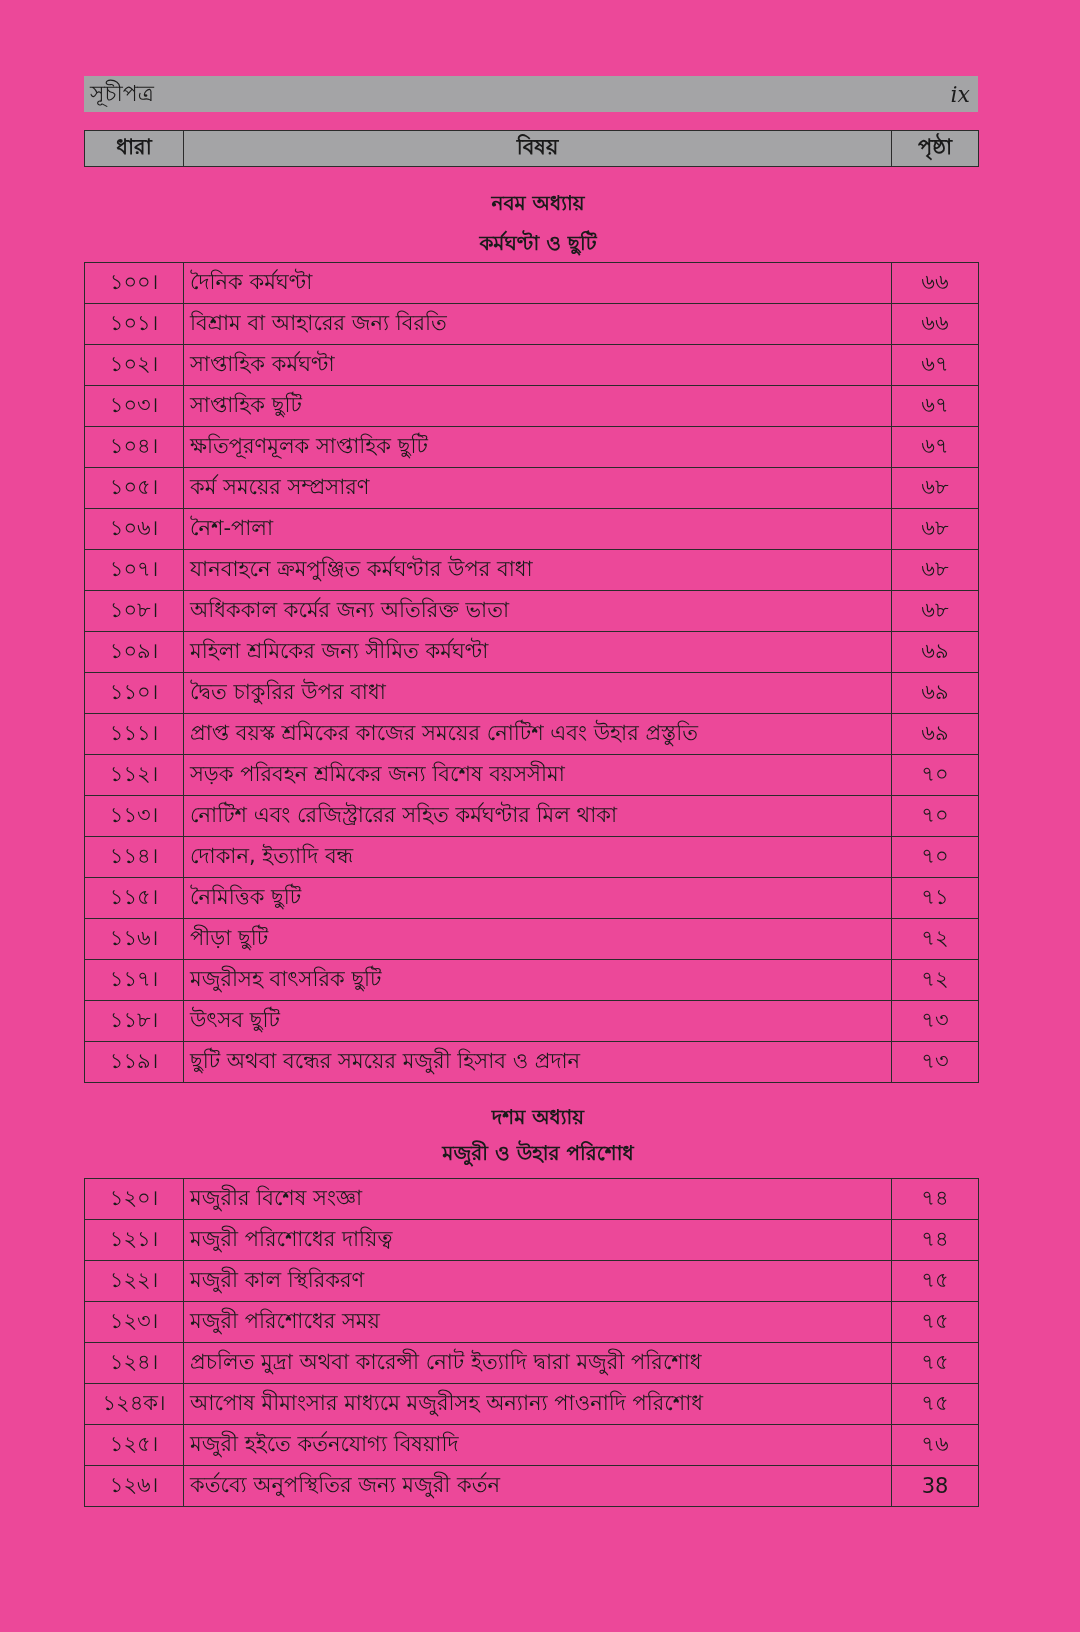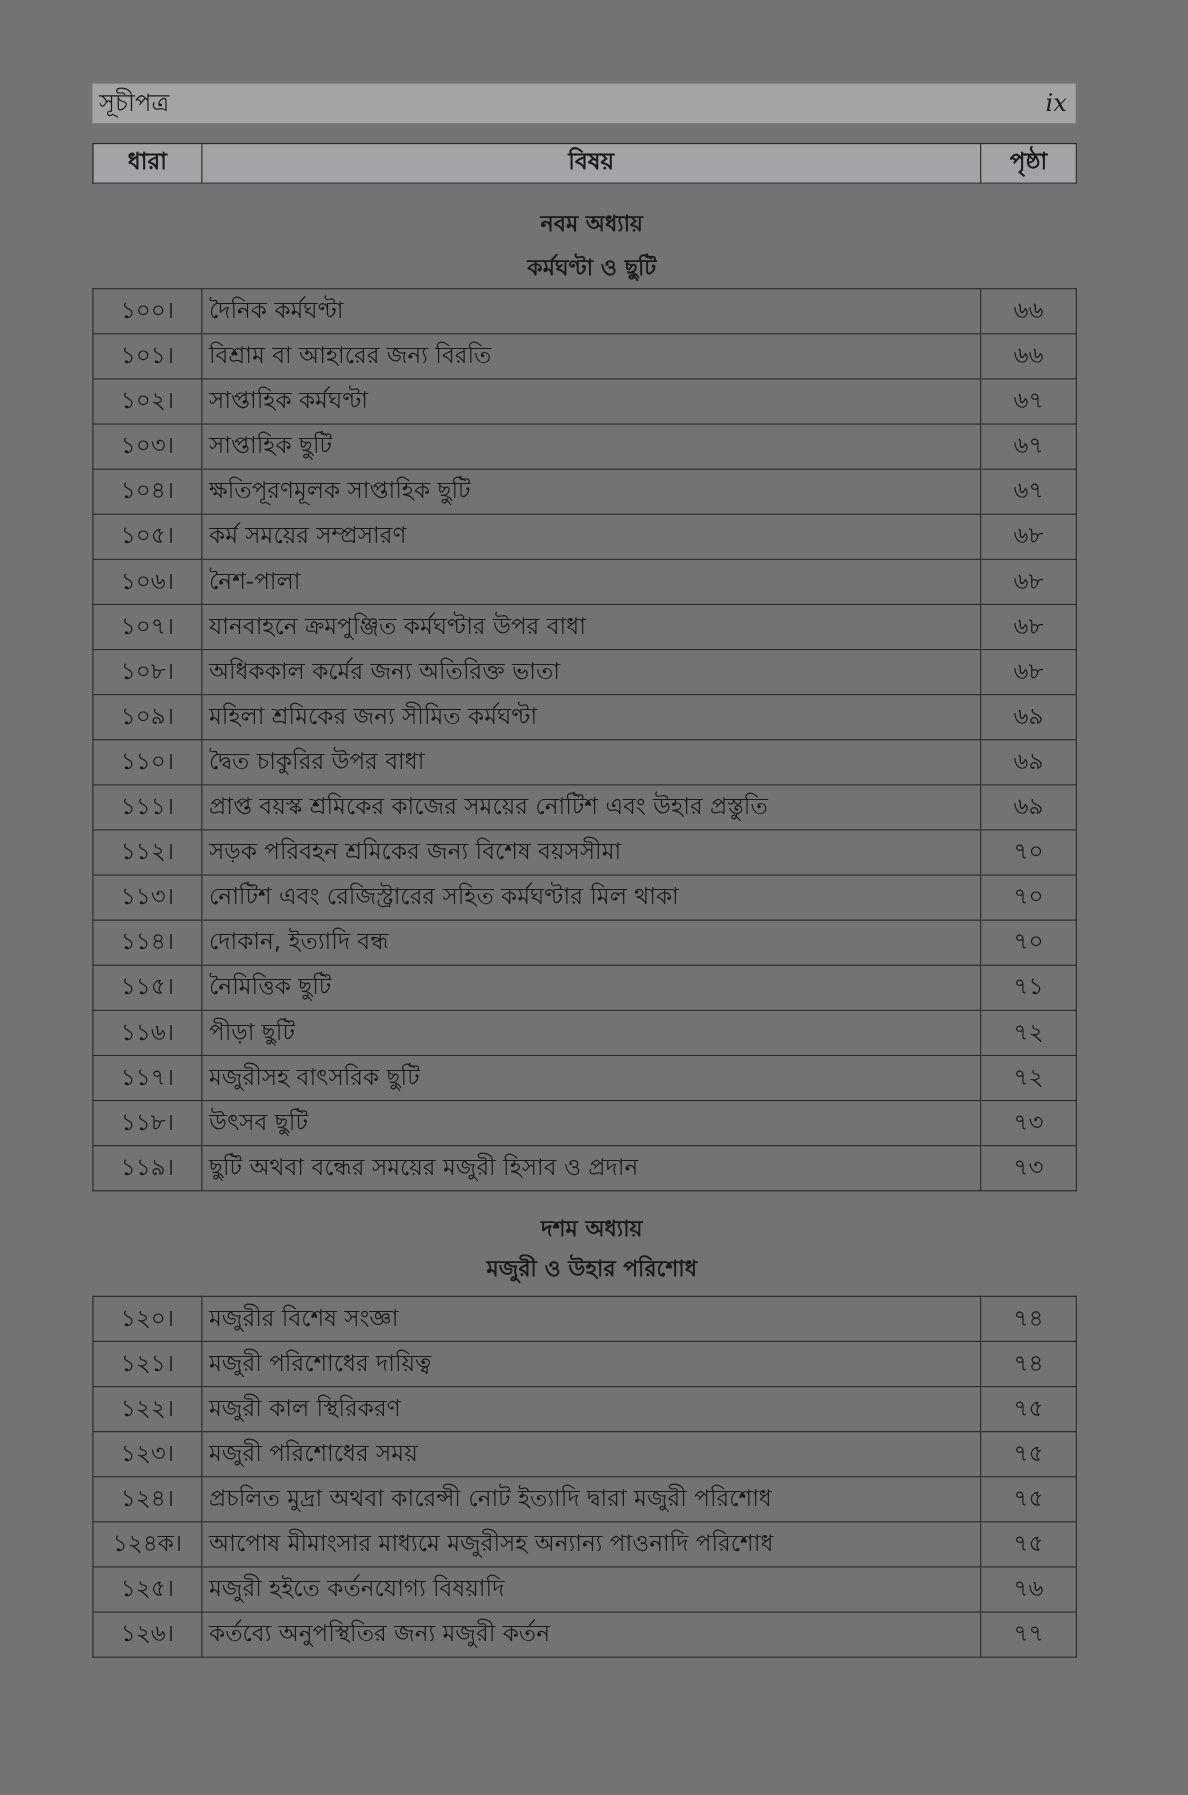--- a/index.html
+++ b/index.html
@@ -6,21 +6,21 @@
   body {
     width: 1080px; height: 1632px;
     background: #f1f1f3;
     font-family: "DejaVu Sans", sans-serif;
     color: #1a1a1a;
     position: relative;
     overflow: hidden;
   }
   .page {
     position: absolute; left: 0; top: 0; width: 1080px; height: 1632px;
-    background: #737373;
+    background: #ec4899;
   }
   .running-header {
     position: absolute; left: 84px; top: 76px; width: 894px; height: 36px;
     background: #a4a4a6;
     display: flex; align-items: center; justify-content: space-between;
     box-sizing: border-box; padding: 0 8px 0 6px;
   }
   .running-title { font-size: 22px; color: #1c1c1c; }
   .running-page { font-family: "DejaVu Serif", serif; font-style: italic; font-size: 22px; color: #1c1c1c; }
 
@@ -226,18 +226,18 @@
           <td class="pg">৭৫</td>
         </tr>
         <tr style="height: 41px;">
           <td class="num">১২৫।</td>
           <td class="subj">মজুরী হইতে কর্তনযোগ্য বিষয়াদি</td>
           <td class="pg">৭৬</td>
         </tr>
         <tr style="height: 41px;">
           <td class="num">১২৬।</td>
           <td class="subj">কর্তব্যে অনুপস্থিতির জন্য মজুরী কর্তন</td>
-          <td class="pg">৭৭</td>
+          <td class="pg">38</td>
         </tr>
       </tbody>
   </table>
 
 </div>
 
 </body></html>

